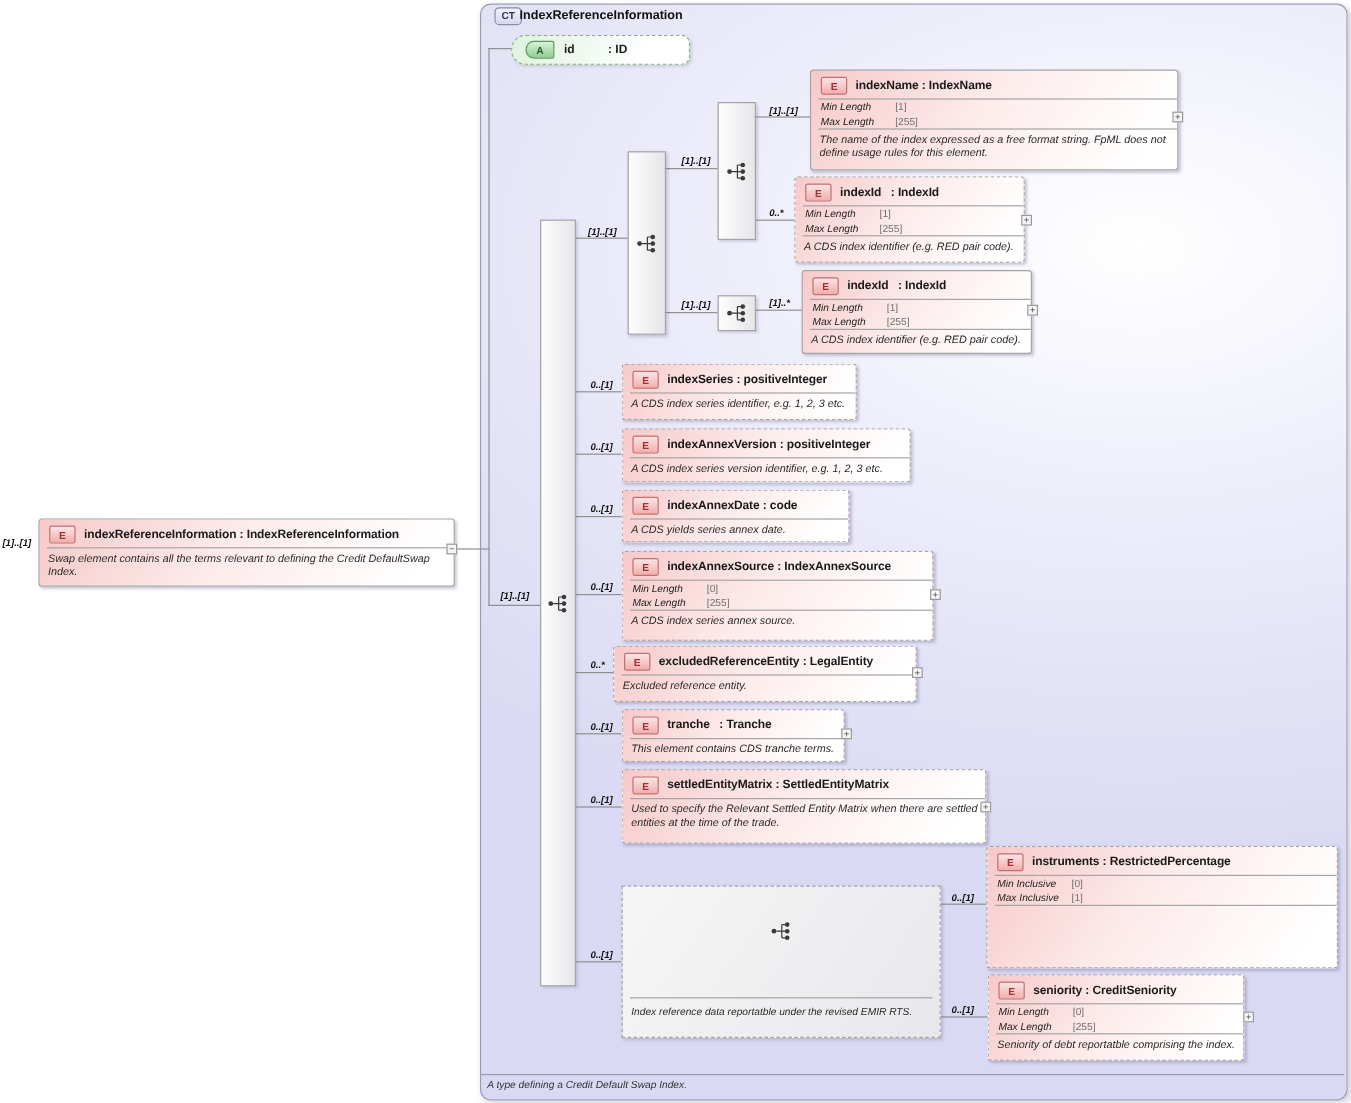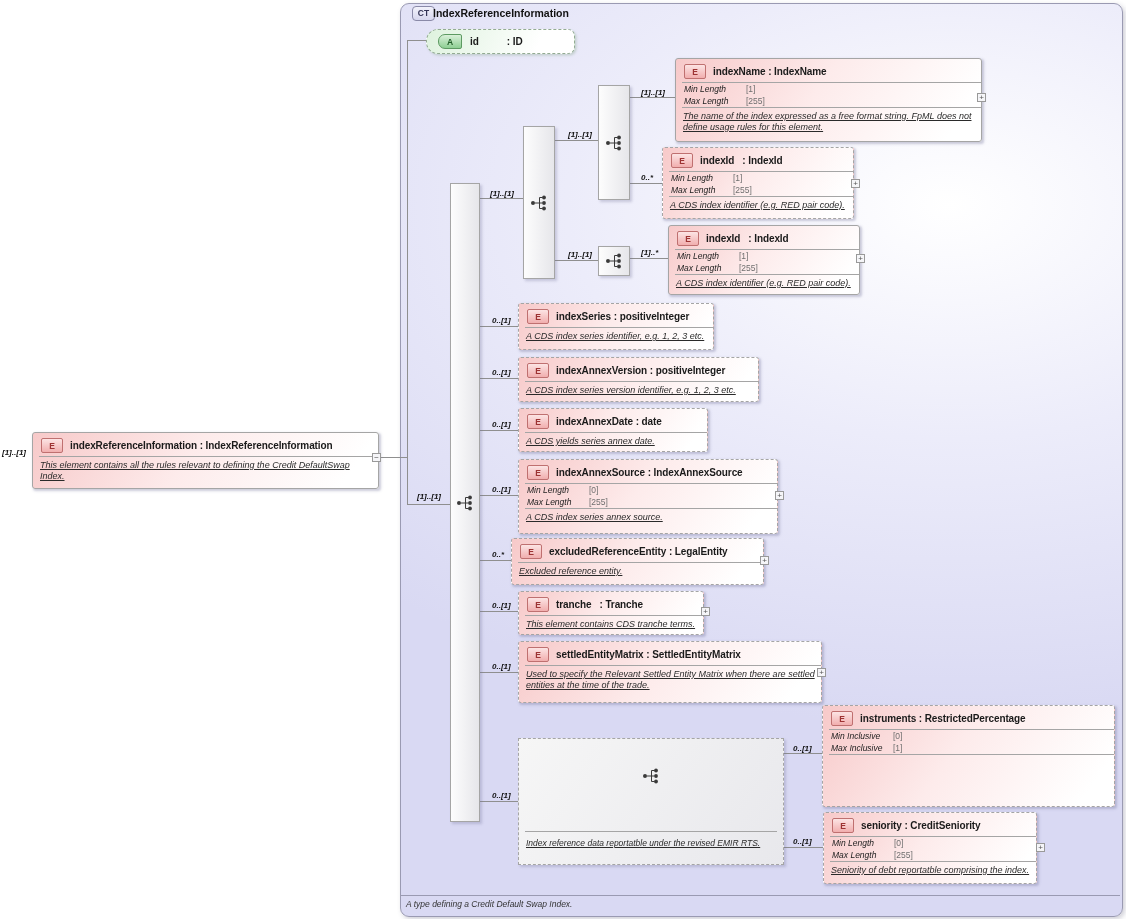--- a/index.html
+++ b/index.html
@@ -40,21 +40,21 @@
     width:20px;height:13px;margin-right:7px;flex:0 0 auto;
     border:1px solid #bf7070;border-radius:2px;
     background:linear-gradient(180deg,#fce4e4,#f1aeae);
     color:#9d3333;font-size:8.5px;font-weight:bold;
     display:flex;align-items:center;justify-content:center;
   }
   .sep{height:1px;background:#a5a5a5;margin-left:6px;}
   .crow{font-size:8.5px;font-style:italic;color:#222;padding-left:8px;line-height:11px;margin-top:1px;}
   .crow .cl{display:inline-block;width:62px;}
   .crow .cv{color:#707070;font-style:normal;}
-  .desc{font-size:9px;font-style:italic;color:#2a2a2a;padding:3px 6px 2px 7px;line-height:11px;text-decoration:underline;}
+  .desc{font-size:9px;font-style:italic;color:#2a2a2a;padding:3px 6px 2px 7px;line-height:11px;}
   .nowrap{white-space:nowrap;}
   
   .bar{
     position:absolute;border:1px solid #a5a5a5;
     background:linear-gradient(90deg,#fdfdfd,#e6e6ea);
     box-shadow:1.5px 1.5px 2.5px rgba(110,110,150,.3);
     display:flex;align-items:center;justify-content:center;
   }
   
   .gbox{
@@ -118,21 +118,21 @@
 <div class="hline" style="left:782px;top:753px;width:40px;"></div>
 <div class="hline" style="left:782px;top:847px;width:41px;"></div>
 
 <div class="card" style="left:2px;top:448px;">[1]..[1]</div>
 <div class="ebox" style="left:32px;top:432px;width:345px;height:55px;">
   <div class="hdr">
     <span class="badge-e">E</span>
     <span class="nm">indexReferenceInformation</span><span class="nm"> : IndexReferenceInformation</span>
   </div>
   <div class="sep"></div>
-  <div class="desc">This element contains all the rules relevant to defining the Credit DefaultSwap Index.</div>
+  <div class="desc">Swap element contains all the terms relevant to defining the Credit DefaultSwap Index.</div>
 </div>
 <div class="xbox" style="left:372px;top:453px;">−</div>
 
 <div class="attr">
   <span class="badge-a">A</span>
   <span>id</span><span>          : ID</span>
 </div>
 
 <div class="card" style="left:417px;top:492px;">[1]..[1]</div>
 <div class="bar" style="left:450px;top:183px;width:28px;height:637px;">
@@ -237,21 +237,21 @@
     <span class="nm">indexAnnexVersion</span><span class="nm"> : positiveInteger</span>
   </div>
   <div class="sep"></div>
   <div class="desc nowrap">A CDS index series version identifier, e.g. 1, 2, 3 etc.</div>
 </div>
 
 <div class="card" style="left:492px;top:420px;">0..[1]</div>
 <div class="ebox dashed" style="left:518px;top:408px;width:188px;height:42px;">
   <div class="hdr">
     <span class="badge-e">E</span>
-    <span class="nm">indexAnnexDate</span><span class="nm"> : date</span>
+    <span class="nm">indexAnnexDate</span><span class="nm"> : code</span>
   </div>
   <div class="sep"></div>
   <div class="desc nowrap">A CDS yields series annex date.</div>
 </div>
 
 <div class="card" style="left:492px;top:485px;">0..[1]</div>
 <div class="ebox dashed" style="left:518px;top:459px;width:258px;height:73px;">
   <div class="hdr">
     <span class="badge-e">E</span>
     <span class="nm">indexAnnexSource</span><span class="nm"> : IndexAnnexSource</span>

